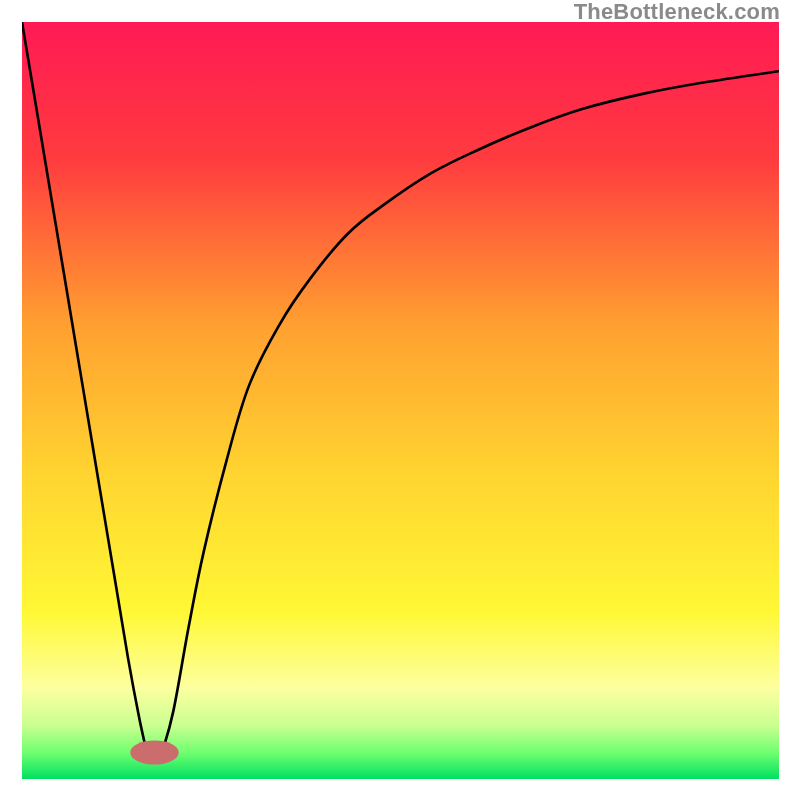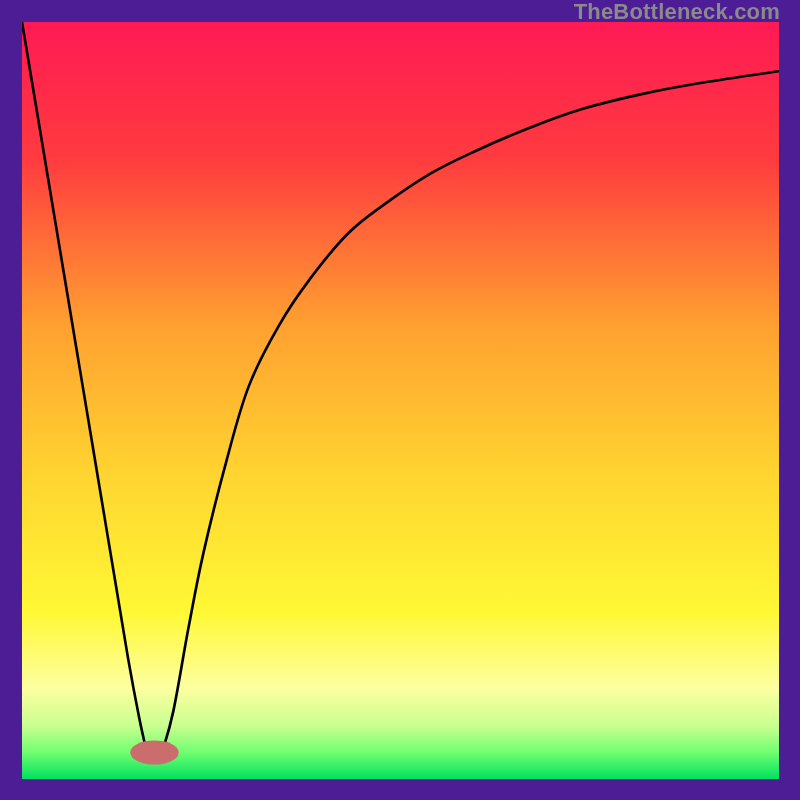--- a/index.html
+++ b/index.html
@@ -9,21 +9,21 @@
     height: 800px;
     background: #000;
     overflow: hidden;
   }
   .frame {
     position: absolute;
     top: 0;
     left: 0;
     width: 800px;
     height: 800px;
-    background: #4c1d95;
+    background: #ffffff;
   }
   .plot {
     position: absolute;
     top: 22px;
     left: 22px;
     width: 757px;
     height: 757px;
   }
   .watermark {
     position: absolute;

